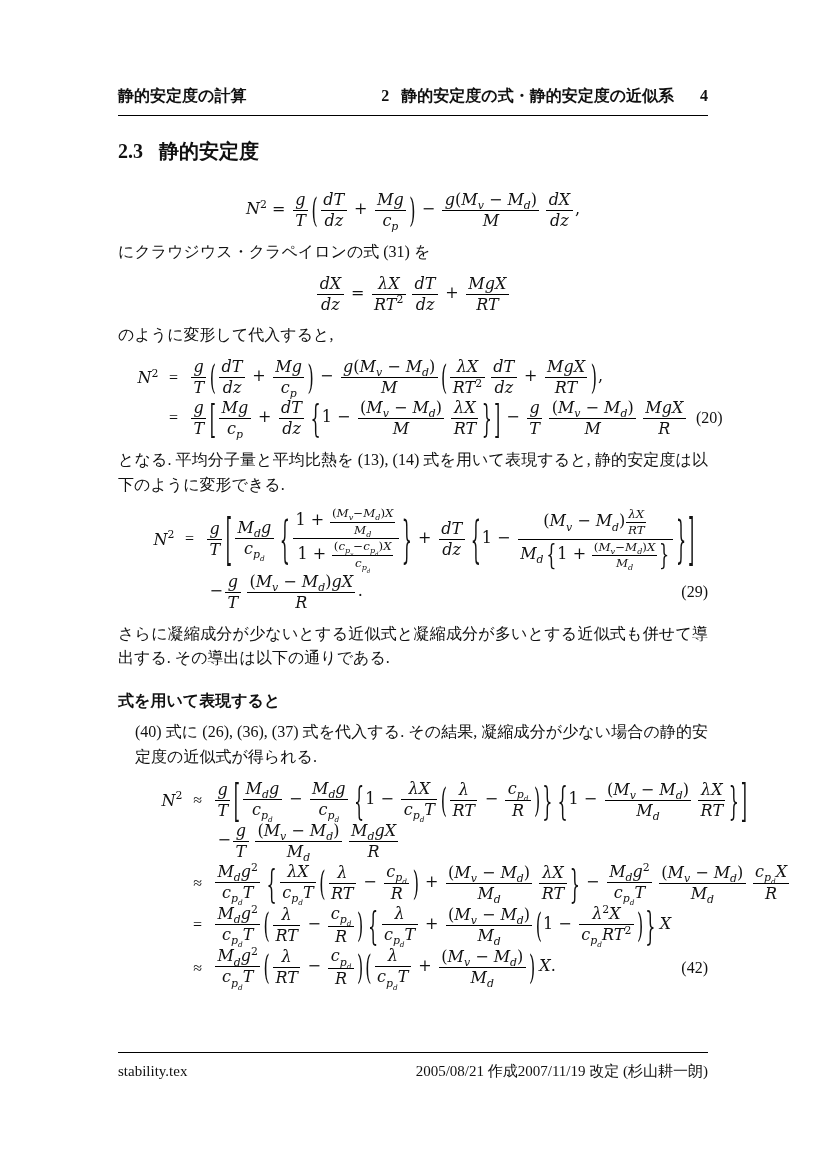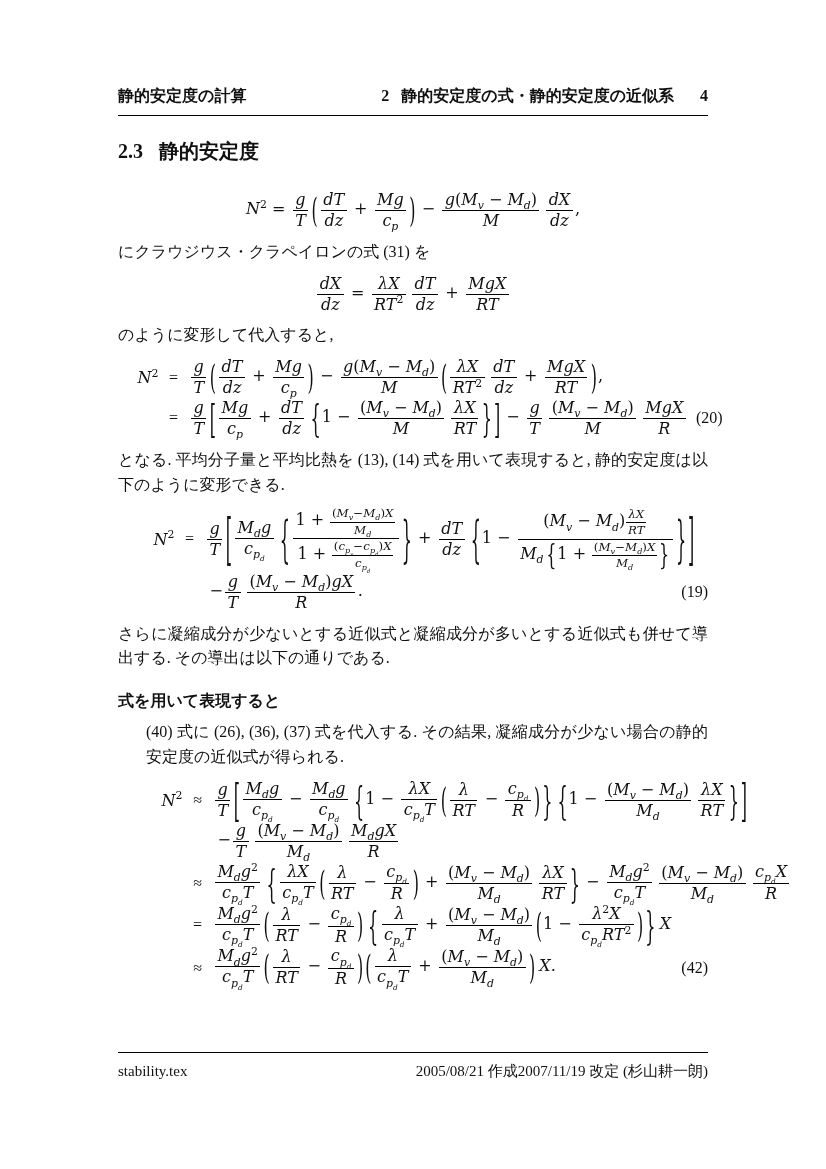--- a/index.html
+++ b/index.html
@@ -12,21 +12,21 @@
   .header-right{margin-left:auto;display:flex;align-items:baseline;}
   .header-secno{font-weight:bold;font-size:16px;margin-right:12px;}
   .header-sectitle{font-family:"Liberation Sans",sans-serif;font-weight:600;font-size:16px;}
   .header-page{font-weight:bold;font-size:16px;margin-left:26px;}
   
   .content{position:absolute;left:118px;top:128px;width:590px;}
   .section-heading{display:flex;align-items:baseline;margin:10px 0 26px;font-size:20px;font-weight:bold;}
   .section-heading .num{margin-right:16px;}
   .section-heading .ttl{font-family:"Liberation Sans",sans-serif;}
   .para{font-size:16px;line-height:1.55;text-align:justify;margin:8px 0;}
-  .para-indent{margin-left:28px;}
+  .para-indent{margin-left:17px;}
   .subheading{font-family:"Liberation Sans",sans-serif;font-weight:700;font-size:16px;margin:20px 0 2px;}
   
   .eq{margin:10px 0;font-size:16px;}
   .eqcenter{text-align:center;white-space:nowrap;}
   .eqline{display:flex;align-items:center;white-space:nowrap;margin:2px 0;}
   .eq-lhs{display:inline-block;min-width:1.9em;text-align:right;flex-shrink:0;}
   .eq-rel{display:inline-block;min-width:1em;text-align:center;margin:0 0.45em;flex-shrink:0;}
   .eq-body{white-space:nowrap;}
   .eq-tag{margin-left:auto;flex-shrink:0;padding-left:8px;}
   [data-name="equation-40"] .eqline{margin-left:10px;}
@@ -95,21 +95,21 @@
     <div class="eq" data-name="equation-41">
         <div class="eqline">
           <span class="eq-lhs"><span><span class="mv">N</span><sup><span><span class="mt">2</span></span></sup></span></span>
           <span class="eq-rel">=</span>
           <span class="eq-body"><span><span class="mfrac"><span class="mnum"><span class="mv">g</span></span><span class="mden"><span class="mv">T</span></span></span><span class="mbig" style="transform: scaleY(3.5);">[</span><span class="mfrac"><span class="mnum"><span class="mv">M</span><sub><span><span class="mv">d</span></span></sub><span class="mv">g</span></span><span class="mden"><span class="mv">c</span><sub><span><span class="mv">p</span><sub><span><span class="mv">d</span></span></sub></span></sub></span></span><span class="msp" style="width: 0.18em;"></span><span class="mbig" style="transform: scaleY(3.2);">{</span><span class="mfrac"><span class="mnum"><span class="mt">1 + </span><span class="mfrac"><span class="mnum"><span class="mt">(</span><span class="mv">M</span><sub><span><span class="mv">v</span></span></sub><span class="mt">−</span><span class="mv">M</span><sub><span><span class="mv">d</span></span></sub><span class="mt">)</span><span class="mv">X</span></span><span class="mden"><span class="mv">M</span><sub><span><span class="mv">d</span></span></sub></span></span></span><span class="mden"><span class="mt">1 + </span><span class="mfrac"><span class="mnum"><span class="mt">(</span><span class="mv">c</span><sub><span><span class="mv">p</span><sub><span><span class="mv">v</span></span></sub></span></sub><span class="mt">−</span><span class="mv">c</span><sub><span><span class="mv">p</span><sub><span><span class="mv">d</span></span></sub></span></sub><span class="mt">)</span><span class="mv">X</span></span><span class="mden"><span class="mv">c</span><sub><span><span class="mv">p</span><sub><span><span class="mv">d</span></span></sub></span></sub></span></span></span></span><span class="mbig" style="transform: scaleY(3.2);">}</span><span class="mt"> + </span><span class="mfrac"><span class="mnum"><span class="mv">dT</span></span><span class="mden"><span class="mv">dz</span></span></span><span class="msp" style="width: 0.18em;"></span><span class="mbig" style="transform: scaleY(3.2);">{</span><span class="mt">1 − </span><span class="mfrac"><span class="mnum"><span class="mt">(</span><span class="mv">M</span><sub><span><span class="mv">v</span></span></sub><span class="mt"> − </span><span class="mv">M</span><sub><span><span class="mv">d</span></span></sub><span class="mt">)</span><span class="mfrac"><span class="mnum"><span class="mv">λX</span></span><span class="mden"><span class="mv">RT</span></span></span></span><span class="mden"><span class="mv">M</span><sub><span><span class="mv">d</span></span></sub><span class="msp" style="width: 0.1em;"></span><span class="mbig" style="transform: scaleY(1.7);">{</span><span class="mt">1 + </span><span class="mfrac"><span class="mnum"><span class="mt">(</span><span class="mv">M</span><sub><span><span class="mv">v</span></span></sub><span class="mt">−</span><span class="mv">M</span><sub><span><span class="mv">d</span></span></sub><span class="mt">)</span><span class="mv">X</span></span><span class="mden"><span class="mv">M</span><sub><span><span class="mv">d</span></span></sub></span></span><span class="mbig" style="transform: scaleY(1.7);">}</span></span></span><span class="mbig" style="transform: scaleY(3.2);">}</span><span class="mbig" style="transform: scaleY(3.5);">]</span></span></span>
         </div>
         <div class="eqline">
           <span class="eq-lhs"></span>
           <span class="eq-rel"></span>
           <span class="eq-body"><span><span class="msp" style="width: 0.3em;"></span><span class="mt">−</span><span class="mfrac"><span class="mnum"><span class="mv">g</span></span><span class="mden"><span class="mv">T</span></span></span><span class="msp" style="width: 0.12em;"></span><span class="mfrac"><span class="mnum"><span class="mt">(</span><span class="mv">M</span><sub><span><span class="mv">v</span></span></sub><span class="mt"> − </span><span class="mv">M</span><sub><span><span class="mv">d</span></span></sub><span class="mt">)</span><span class="mv">gX</span></span><span class="mden"><span class="mv">R</span></span></span><span class="mt">.</span></span></span>
-          <span class="eq-tag">(19)</span>
+          <span class="eq-tag">(29)</span>
         </div>
       </div>
 
     <p class="para" data-name="paragraph-further-approx">さらに凝縮成分が少ないとする近似式と凝縮成分が多いとする近似式も併せて導出する. その導出は以下の通りである.</p>
 
     <div class="subheading" data-name="subsection-heading-low-condensate">式を用いて表現すると</div>
     <p class="para para-indent" data-name="paragraph-low-condensate">(40) 式に (26), (36), (37) 式を代入する. その結果, 凝縮成分が少ない場合の静的安定度の近似式が得られる.</p>
 
     <div class="eq" data-name="equation-42">
         <div class="eqline">

